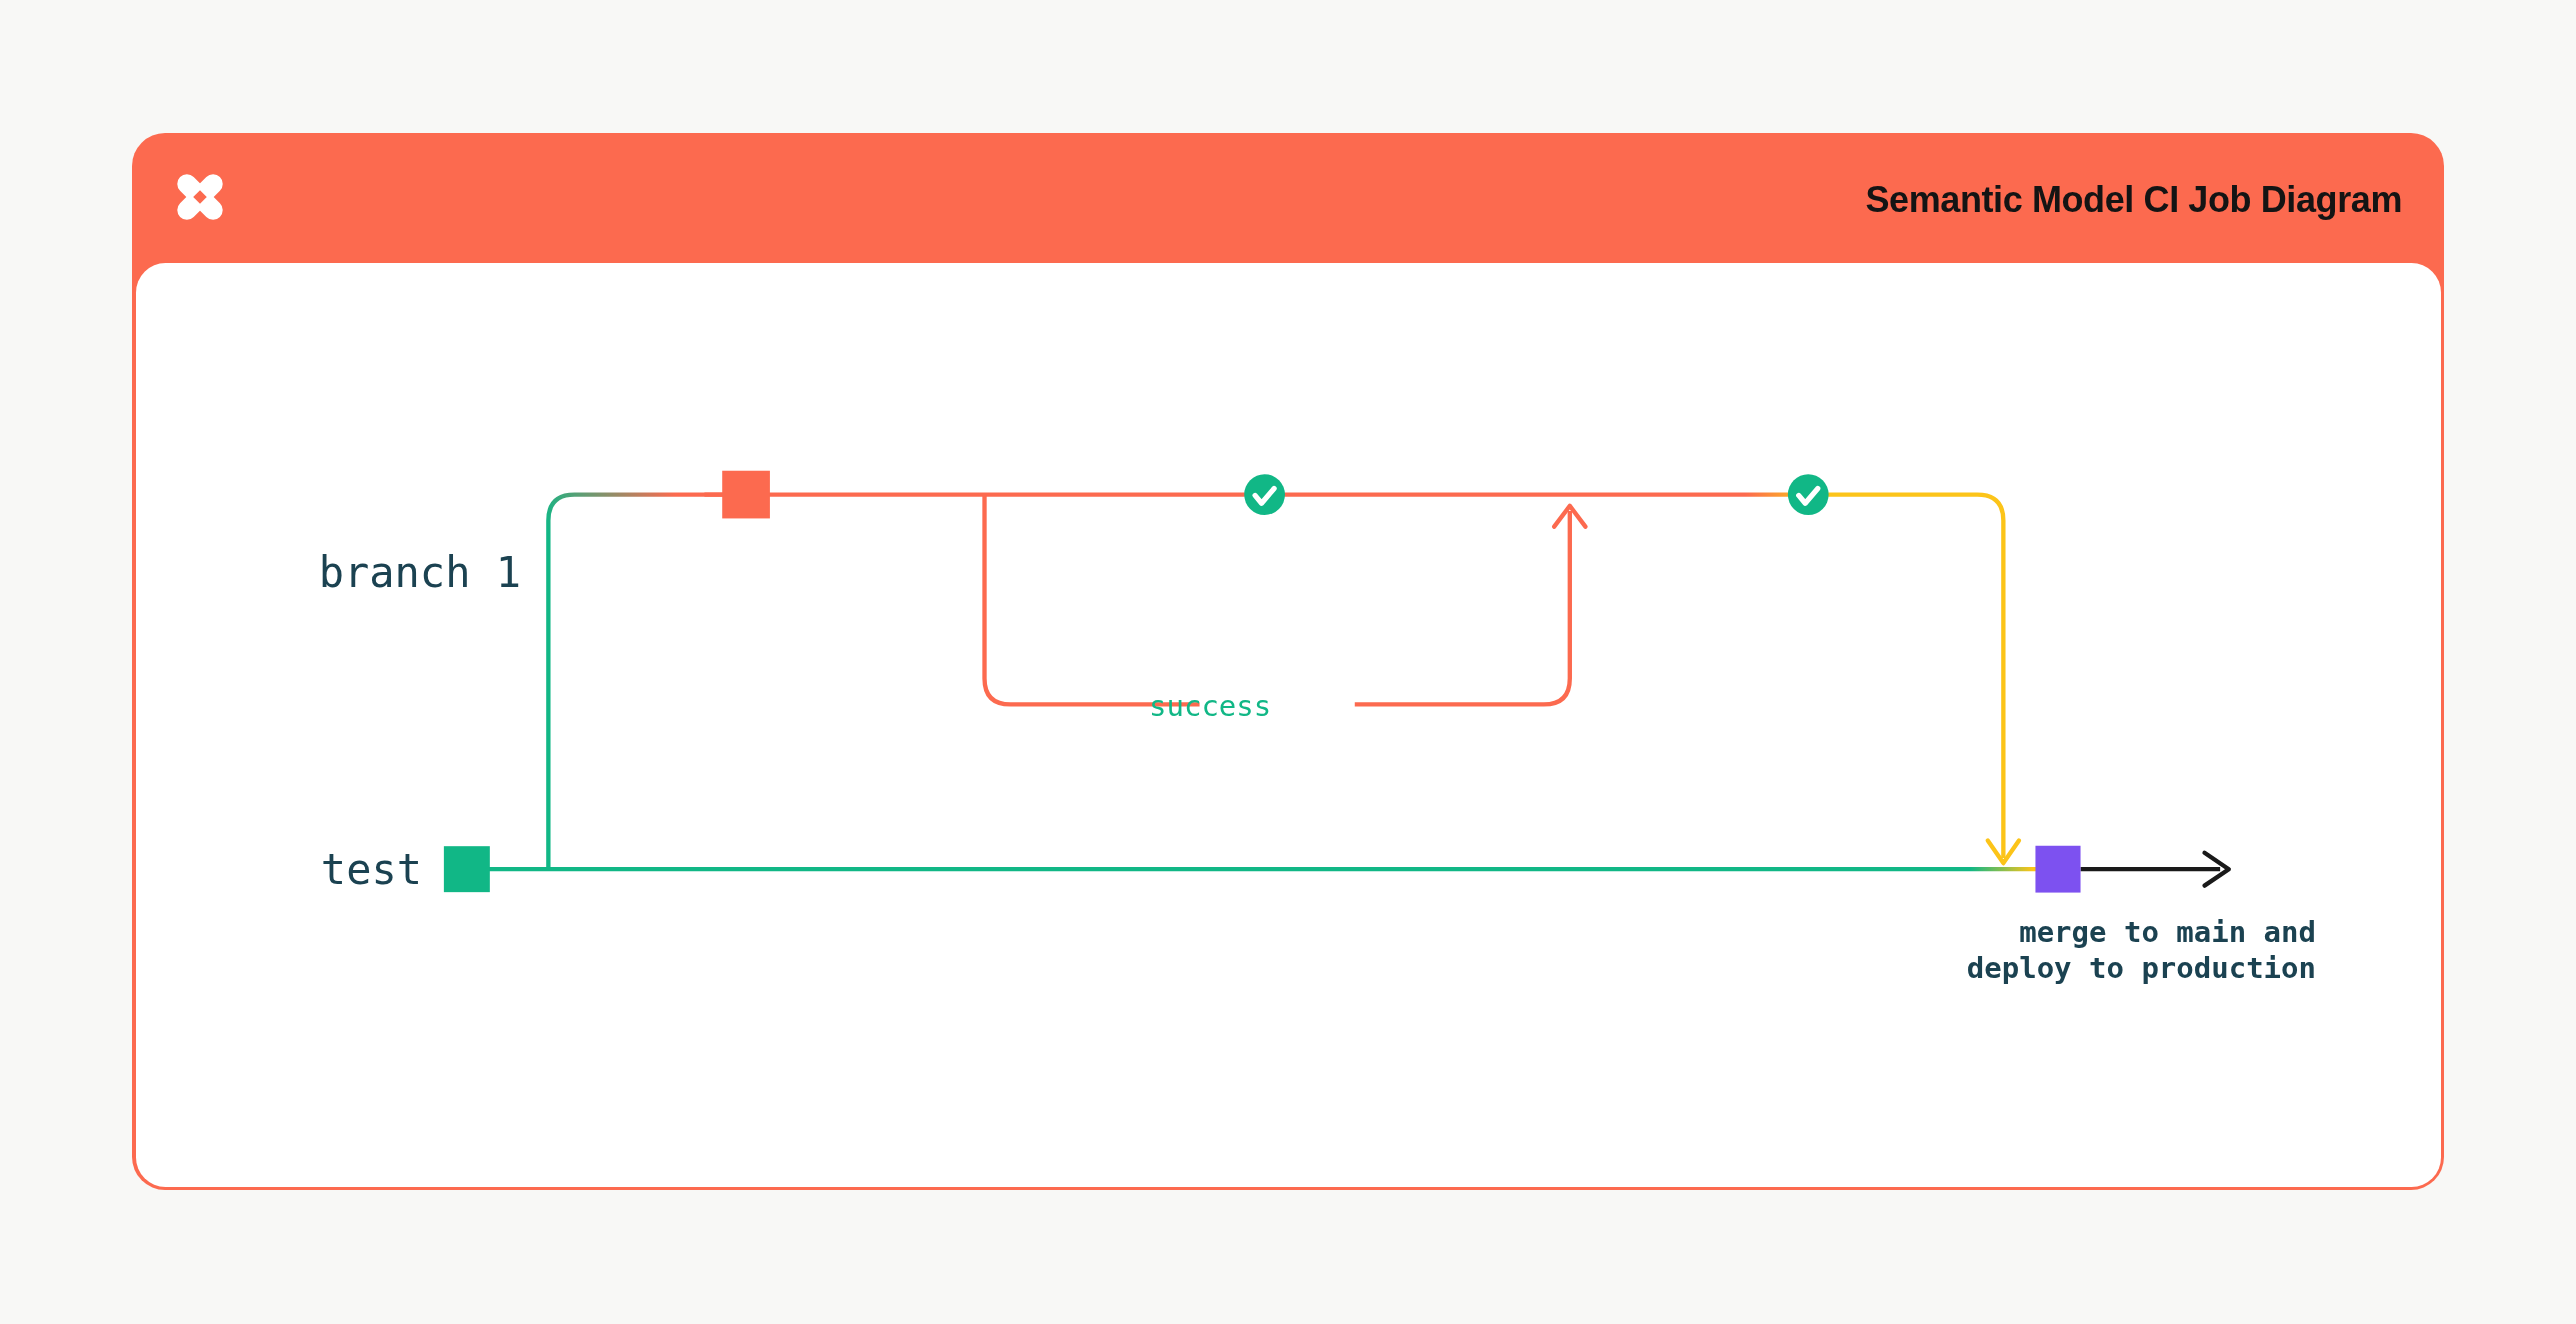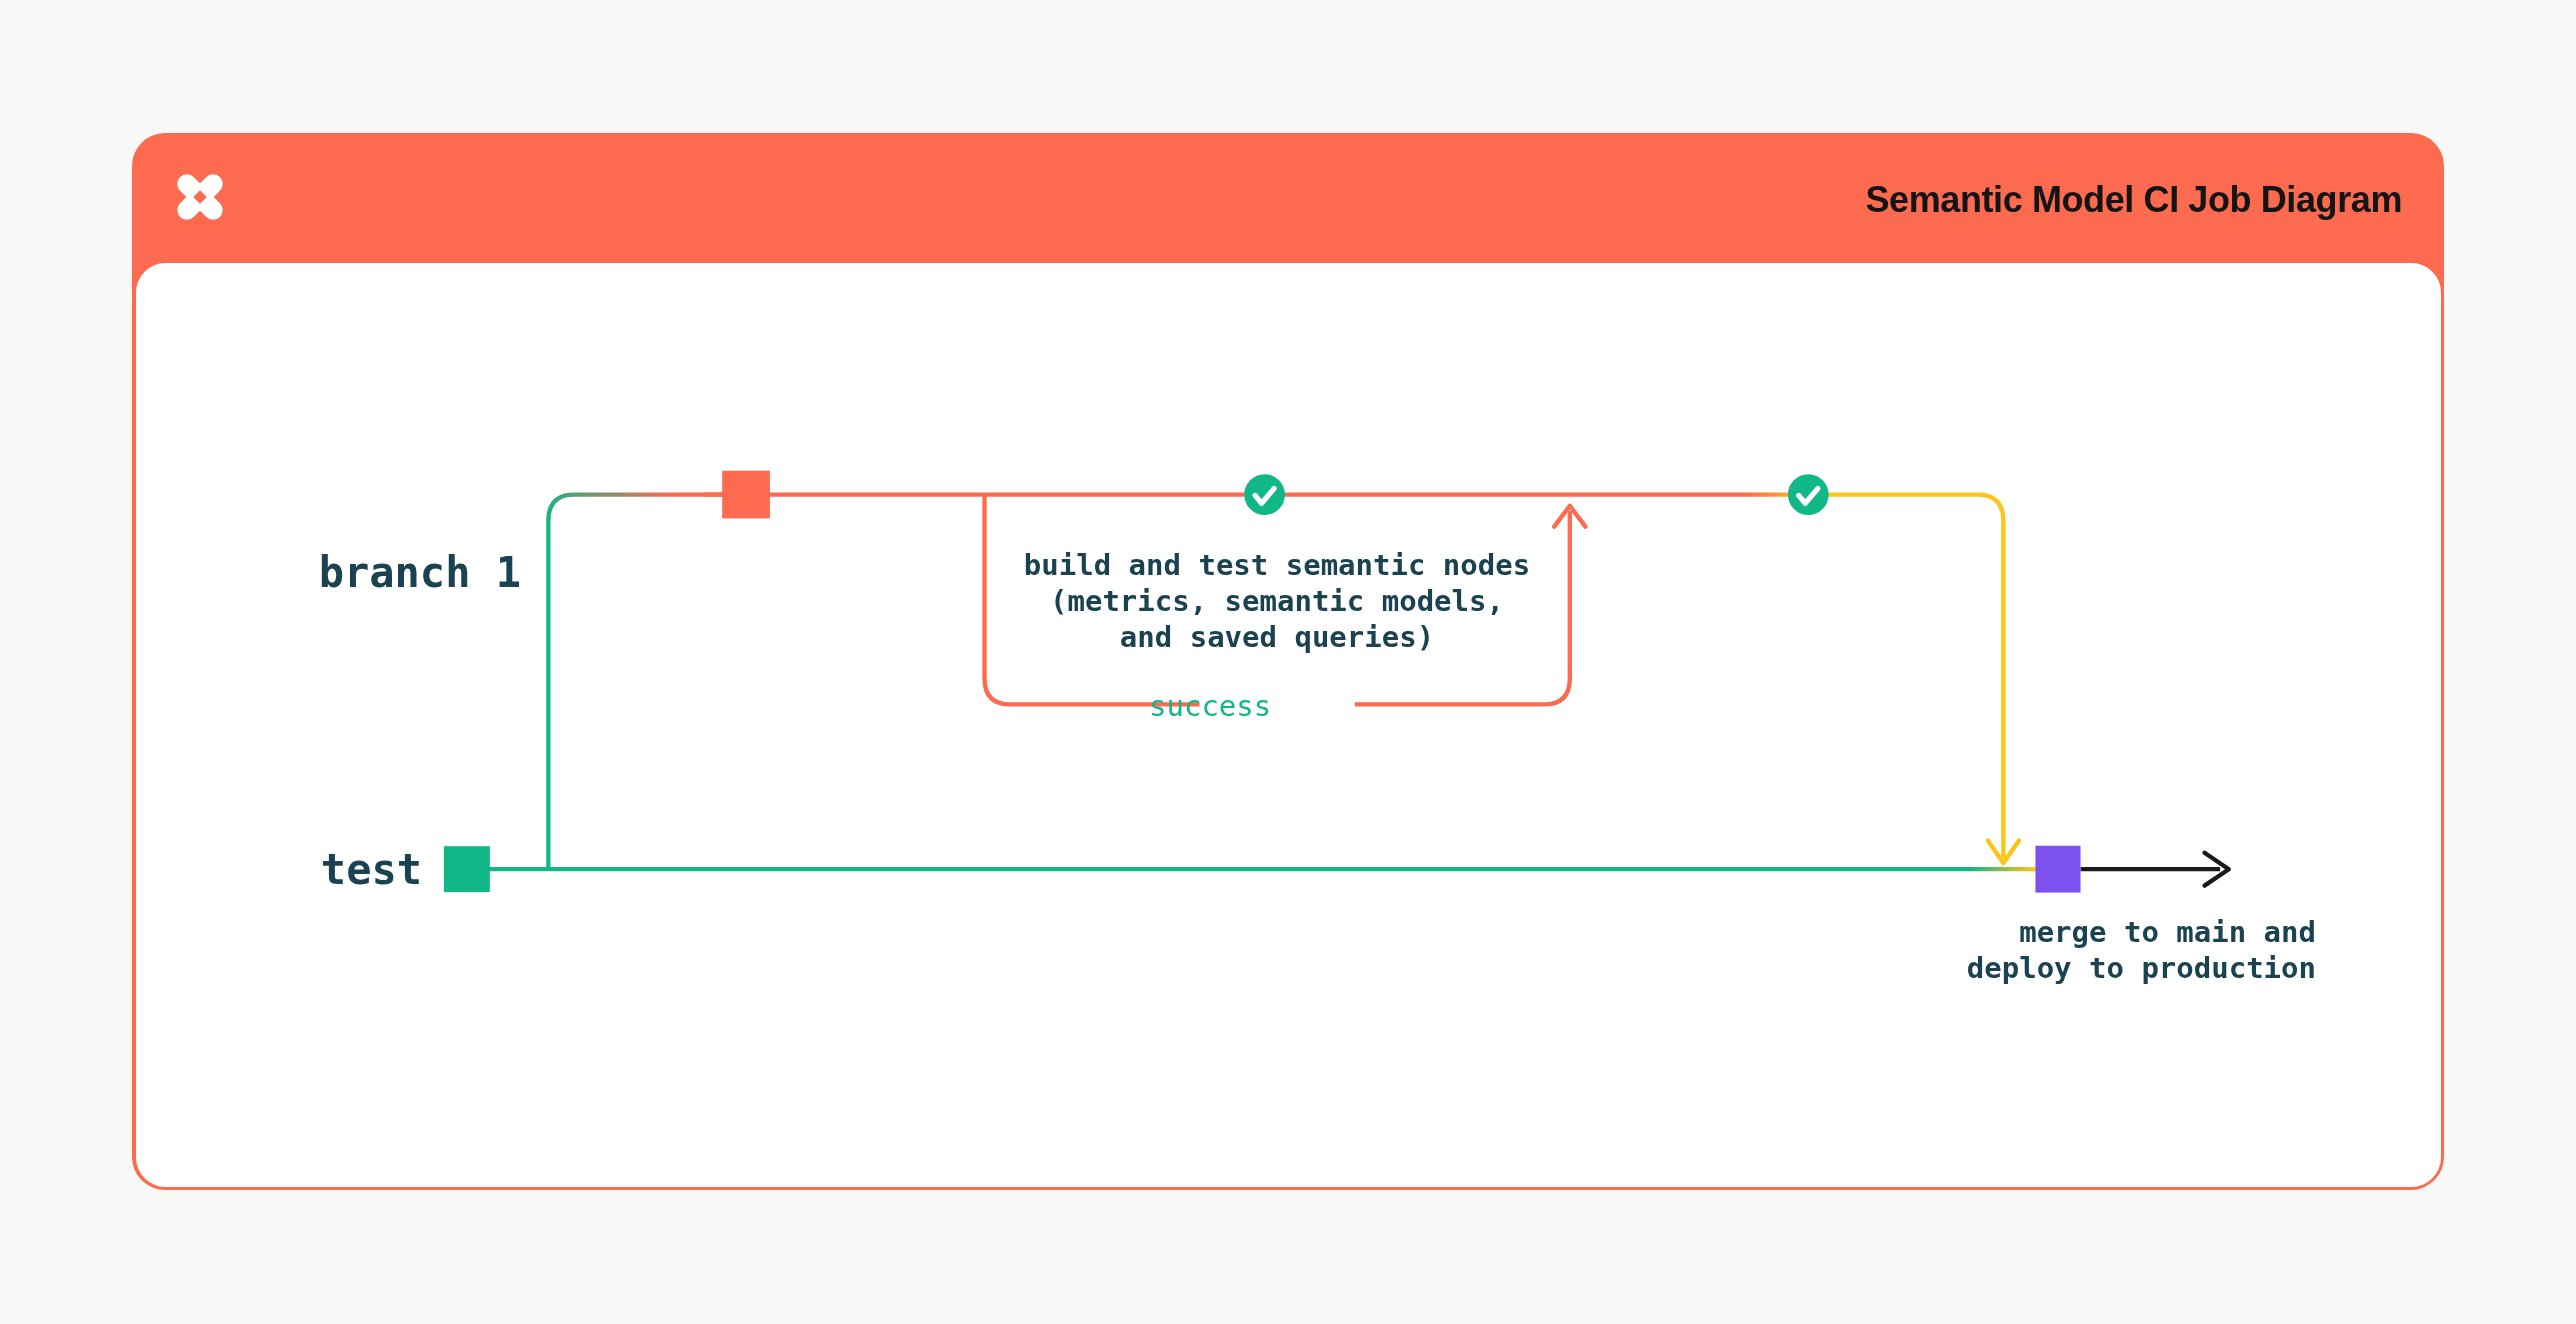--- a/index.html
+++ b/index.html
@@ -22,21 +22,21 @@
     position:absolute;right:42px;top:43px;height:47px;line-height:47px;
     font-family:Liberation Sans, sans-serif;font-weight:700;font-size:36px;
     letter-spacing:-0.4px;color:var(--title-text,#141414);white-space:nowrap;
   }
   .diagram-svg{position:absolute;left:0;top:0;width:2312px;height:1057px;}
   .lbl{
     position:absolute;font-weight:700;color:var(--text-dark,#1b4251);
     font-size:29px;line-height:36px;text-align:center;white-space:pre-line;
   }
   .branch-lbl{
-    position:absolute;font-weight:700;color:var(--text-dark,#1b4251);
+    position:absolute;font-weight:400;color:var(--text-dark,#1b4251);
     font-size:42px;line-height:42px;text-align:right;white-space:nowrap;
   }
   .success-lbl{
     position:absolute;font-weight:400;color:var(--green,#11b786);
     font-size:29px;line-height:36px;text-align:left;white-space:nowrap;
   }
   
   .s-orange{stroke:var(--orange,#fc6a4f);}
   .s-yellow{stroke:var(--yellow,#fcc419);}
   .s-black{stroke:var(--arrow-black,#1a1a1a);}
@@ -105,20 +105,17 @@
     </g>
     <g>
       <circle class="f-green" cx="1933" cy="417" r="23.5" fill="#11b786"></circle>
       <path d="M 1922 418 L 1929.5 427 L 1944 410" fill="none" stroke="#ffffff" stroke-width="6" stroke-linecap="round" stroke-linejoin="round"></path>
     </g>
   </svg>
 
   <div class="branch-lbl" style="left:42px;top:419px;width:347px;">branch 1</div>
   <div class="branch-lbl" style="left:30px;top:716px;width:260px;">test</div>
 
-  <div class="lbl" style="left:859px;top:414px;width:572px;">build and test semantic nodes
-(metrics, semantic models,
-and saved queries)</div>
   <div class="success-lbl" style="left:1017px;top:555px;width:260px;">success</div>
   <div class="lbl" style="left:1664px;top:781px;width:520px;text-align:right;">merge to main and
 deploy to production</div>
 </div>
 
 
 </body></html>

